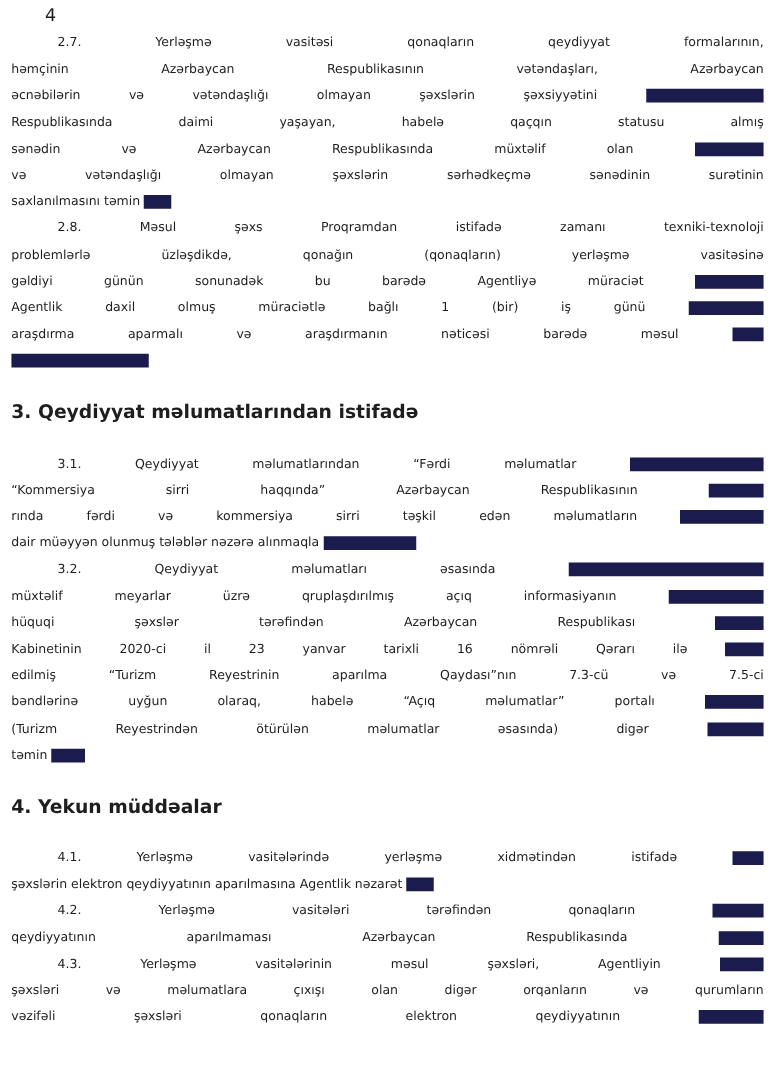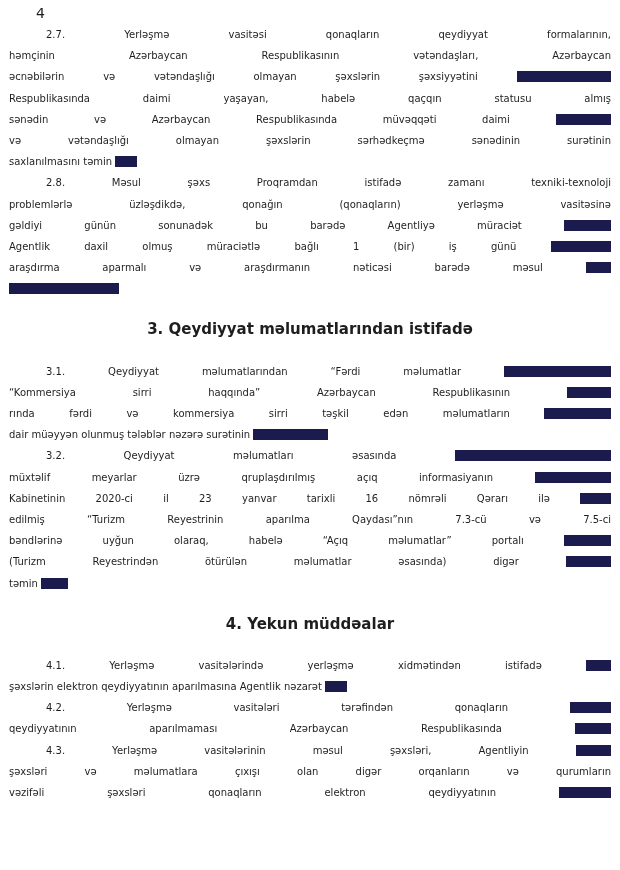--- a/index.html
+++ b/index.html
@@ -37,57 +37,57 @@
   .line.last { text-align-last: left; }
   .line.indent { text-indent: 37px; }
   .seg.hl {
     background: var(--hl, #1b1b4e);
     color: transparent;
   }
   .heading {
     font-size: 15px;
     line-height: 21.2px;
     font-weight: bold;
-    text-align: center;
     margin: 20px 0;
   }
 </style>
 </head>
 <body>
 
 <div class="page">
   <div class="page-number">4</div>
   <div class="doc-body" id="doc-body">
       <div class="para">
         <div class="line indent"><span class="seg">2.7. Yerləşmə vasitəsi qonaqların qeydiyyat formalarının,</span></div>
         <div class="line"><span class="seg">həmçinin Azərbaycan Respublikasının vətəndaşları, Azərbaycan</span></div>
         <div class="line"><span class="seg">əcnəbilərin və vətəndaşlığı olmayan şəxslərin şəxsiyyətini </span><span class="seg hl">təsdiq edən</span></div>
         <div class="line"><span class="seg">Respublikasında daimi yaşayan, habelə qaçqın statusu almış</span></div>
-        <div class="line"><span class="seg">sənədin və Azərbaycan Respublikasında müvəqqəti daimi </span><span class="seg hl">əcnəbilərin</span></div>
+        <div class="line"><span class="seg">sənədin və Azərbaycan Respublikasında müxtəlif olan </span><span class="seg hl">əcnəbilərin</span></div>
         <div class="line"><span class="seg">və vətəndaşlığı olmayan şəxslərin sərhədkeçmə sənədinin surətinin</span></div>
         <div class="line last"><span class="seg">saxlanılmasını təmin </span><span class="seg hl">edir.</span></div>
       </div>
       <div class="para">
         <div class="line indent"><span class="seg">2.8. Məsul şəxs Proqramdan istifadə zamanı texniki-texnoloji</span></div>
         <div class="line"><span class="seg">problemlərlə üzləşdikdə, qonağın (qonaqların) yerləşmə vasitəsinə</span></div>
-        <div class="line"><span class="seg">gəldiyi günün sonunadək bu barədə Agentliyə müraciət </span><span class="seg hl">etməlidir.</span></div>
+        <div class="line"><span class="seg">gəldiyi günün sonunadək bu barədə Agentliyə müraciət </span><span class="seg hl">tərəfindən.</span></div>
         <div class="line"><span class="seg">Agentlik daxil olmuş müraciətlə bağlı 1 (bir) iş günü </span><span class="seg hl">müddətində</span></div>
         <div class="line"><span class="seg">araşdırma aparmalı və araşdırmanın nəticəsi barədə məsul </span><span class="seg hl">şəxsi</span></div>
         <div class="line last"><span class="seg hl">məlumatlandırmalıdır.</span></div>
       </div>
       <div class="heading">3. Qeydiyyat məlumatlarından istifadə</div>
       <div class="para">
         <div class="line indent"><span class="seg">3.1. Qeydiyyat məlumatlarından “Fərdi məlumatlar </span><span class="seg hl">haqqında” və</span></div>
         <div class="line"><span class="seg">“Kommersiya sirri haqqında” Azərbaycan Respublikasının </span><span class="seg hl">qanunla-</span></div>
         <div class="line"><span class="seg">rında fərdi və kommersiya sirri təşkil edən məlumatların </span><span class="seg hl">mühafizəsinə</span></div>
-        <div class="line last"><span class="seg">dair müəyyən olunmuş tələblər nəzərə surətinin </span><span class="seg hl">istifadə olunur.</span></div>
+        <div class="line last"><span class="seg">dair müəyyən olunmuş tələblər nəzərə alınmaqla </span><span class="seg hl">istifadə olunur.</span></div>
       </div>
       <div class="para">
         <div class="line indent"><span class="seg">3.2. Qeydiyyat məlumatları əsasında </span><span class="seg hl">ümumiləşdirilmiş və</span></div>
         <div class="line"><span class="seg">müxtəlif meyarlar üzrə qruplaşdırılmış açıq informasiyanın </span><span class="seg hl">fiziki və</span></div>
+        <div class="line"><span class="seg">hüquqi şəxslər tərəfindən Azərbaycan Respublikası </span><span class="seg hl">Nazirlər</span></div>
         <div class="line"><span class="seg">Kabinetinin 2020-ci il 23 yanvar tarixli 16 nömrəli Qərarı ilə </span><span class="seg hl">təsdiq</span></div>
         <div class="line"><span class="seg">edilmiş “Turizm Reyestrinin aparılma Qaydası”nın 7.3-cü və 7.5-ci</span></div>
         <div class="line"><span class="seg">bəndlərinə uyğun olaraq, habelə “Açıq məlumatlar” portalı </span><span class="seg hl">vasitəsilə</span></div>
         <div class="line"><span class="seg">(Turizm Reyestrindən ötürülən məlumatlar əsasında) digər </span><span class="seg hl">olunması</span></div>
         <div class="line last"><span class="seg">təmin </span><span class="seg hl">edilir.</span></div>
       </div>
       <div class="heading">4. Yekun müddəalar</div>
       <div class="para">
         <div class="line indent"><span class="seg">4.1. Yerləşmə vasitələrində yerləşmə xidmətindən istifadə </span><span class="seg hl">edən</span></div>
         <div class="line last"><span class="seg">şəxslərin elektron qeydiyyatının aparılmasına Agentlik nəzarət </span><span class="seg hl">edir.</span></div>

